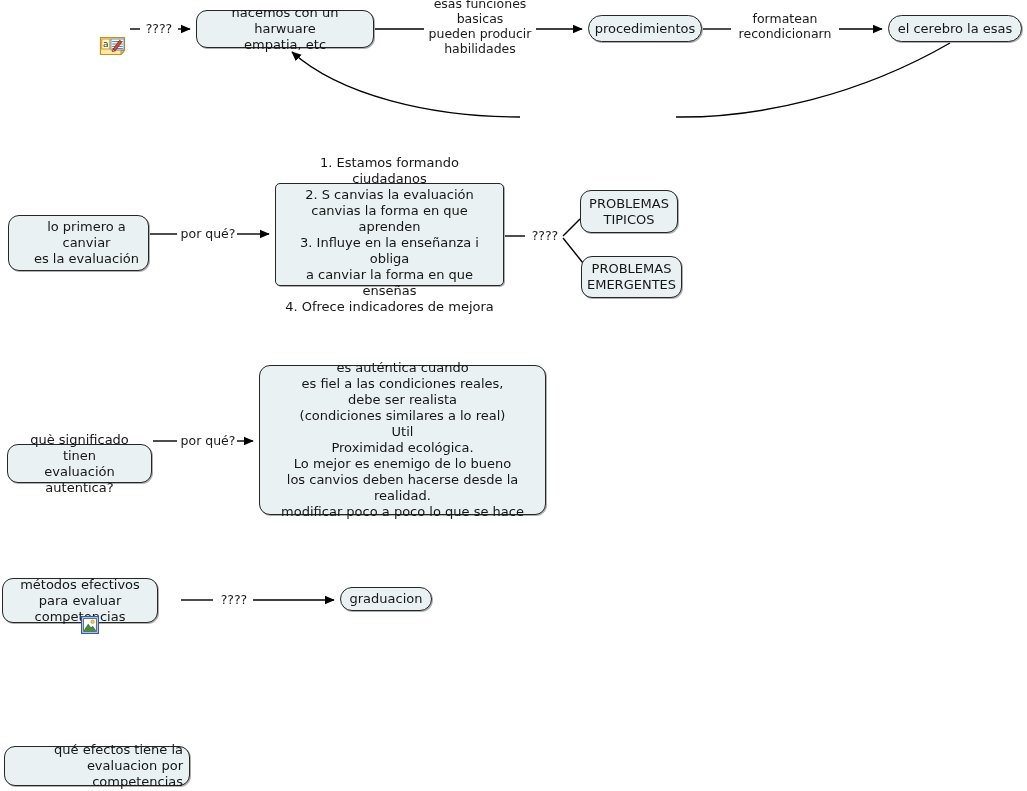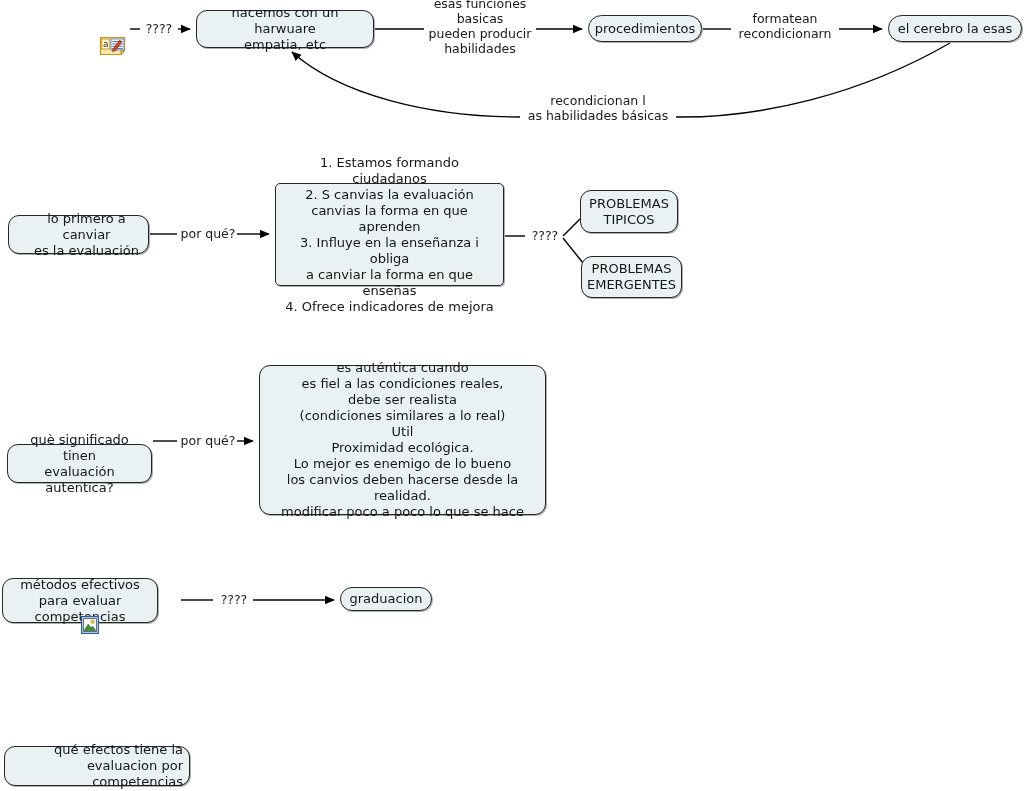--- a/index.html
+++ b/index.html
@@ -109,21 +109,21 @@
   </svg>
 
 
   <div class="node" style="left:196px; top:10px; width:178px; height:38px;">nacemos con un harwuare
 empatia, etc</div>
 
   <div class="node" style="left:588px; top:15px; width:114px; height:27px; border-radius:14px;">procedimientos</div>
 
   <div class="node" style="left:888px; top:15px; width:134px; height:27px; border-radius:14px;">el cerebro la esas</div>
 
-  <div class="node" style="left:8px; top:215px; width:141px; height:39px;padding-left:22px;">lo primero a canviar
+  <div class="node" style="left:8px; top:215px; width:141px; height:56px;padding-left:22px;">lo primero a canviar
 es la evaluación</div>
 
   <div class="node boxy" style="left:275px; top:183px; width:229px; height:103px;">1. Estamos formando ciudadanos
 2. S canvias la evaluación
 canvias la forma en que aprenden
 3. Influye en la enseñanza i obliga
 a canviar la forma en que enseñas
 4. Ofrece indicadores de mejora</div>
 
   <div class="node" style="left:580px; top:190px; width:98px; height:43px;">PROBLEMAS
@@ -156,22 +156,20 @@
   <div class="edge-label" style="left:141px; top:21px; width:36px;">????</div>
 
   <div class="edge-label" style="left:424px; top:-4px; width:112px;">esas funciones
 basicas
 pueden producir
 habilidades</div>
 
   <div class="edge-label" style="left:731px; top:11px; width:108px;">formatean
 recondicionarn</div>
 
-  <div class="edge-label" style="left:520px; top:93px; width:156px;">recondicionan l
-as habilidades básicas</div>
 
   <div class="edge-label" style="left:179px; top:226px; width:58px;">por qué?</div>
 
   <div class="edge-label" style="left:526px; top:228px; width:38px;">????</div>
 
   <div class="edge-label" style="left:179px; top:433px; width:58px;">por qué?</div>
 
   <div class="edge-label" style="left:215px; top:592px; width:38px;">????</div>
 
   <div class="note-icon" style="left:99px; top:36px;">

